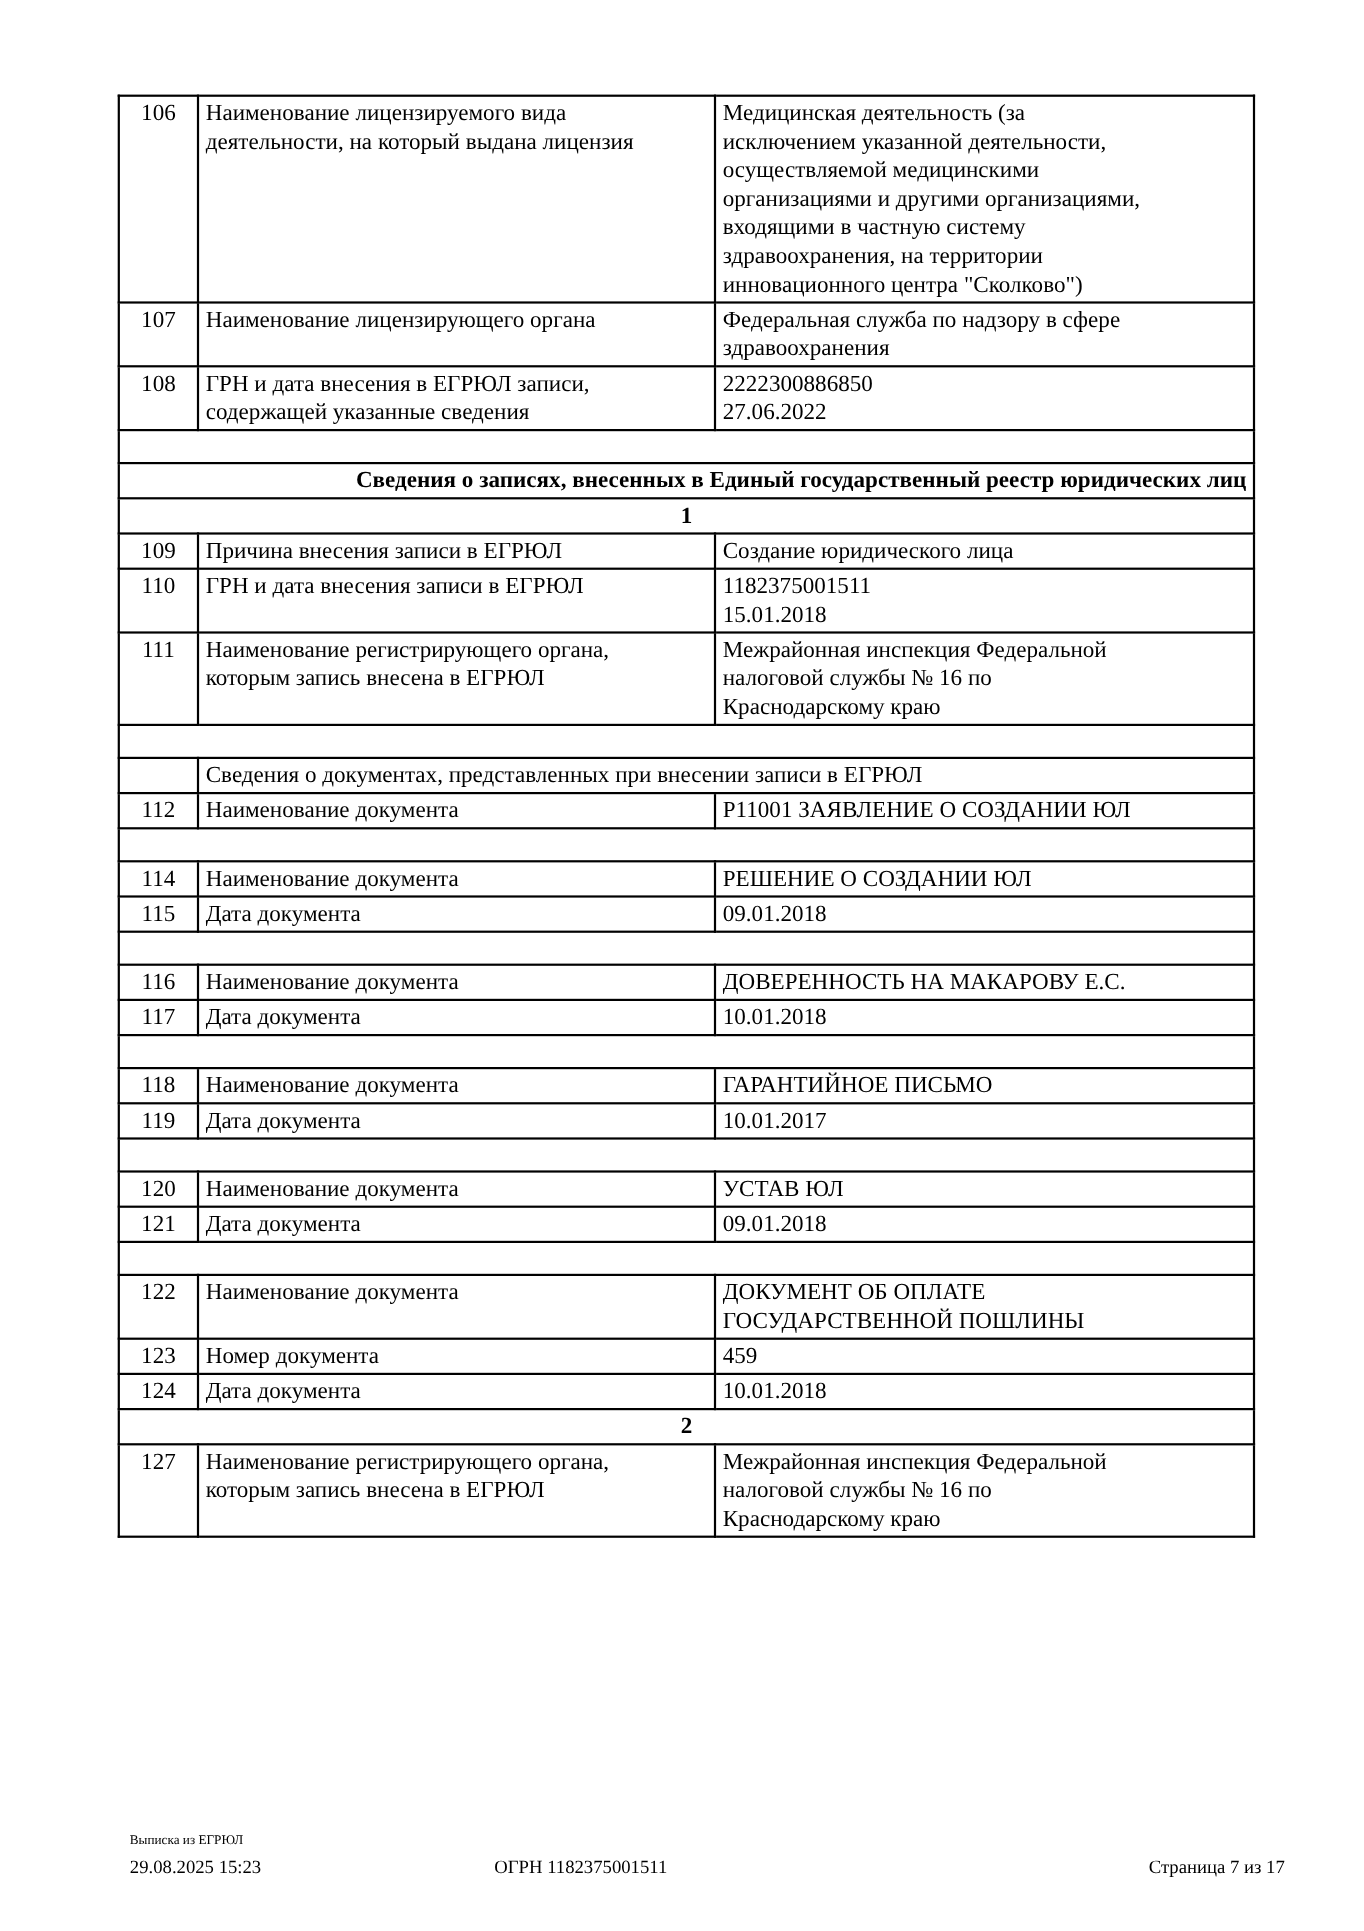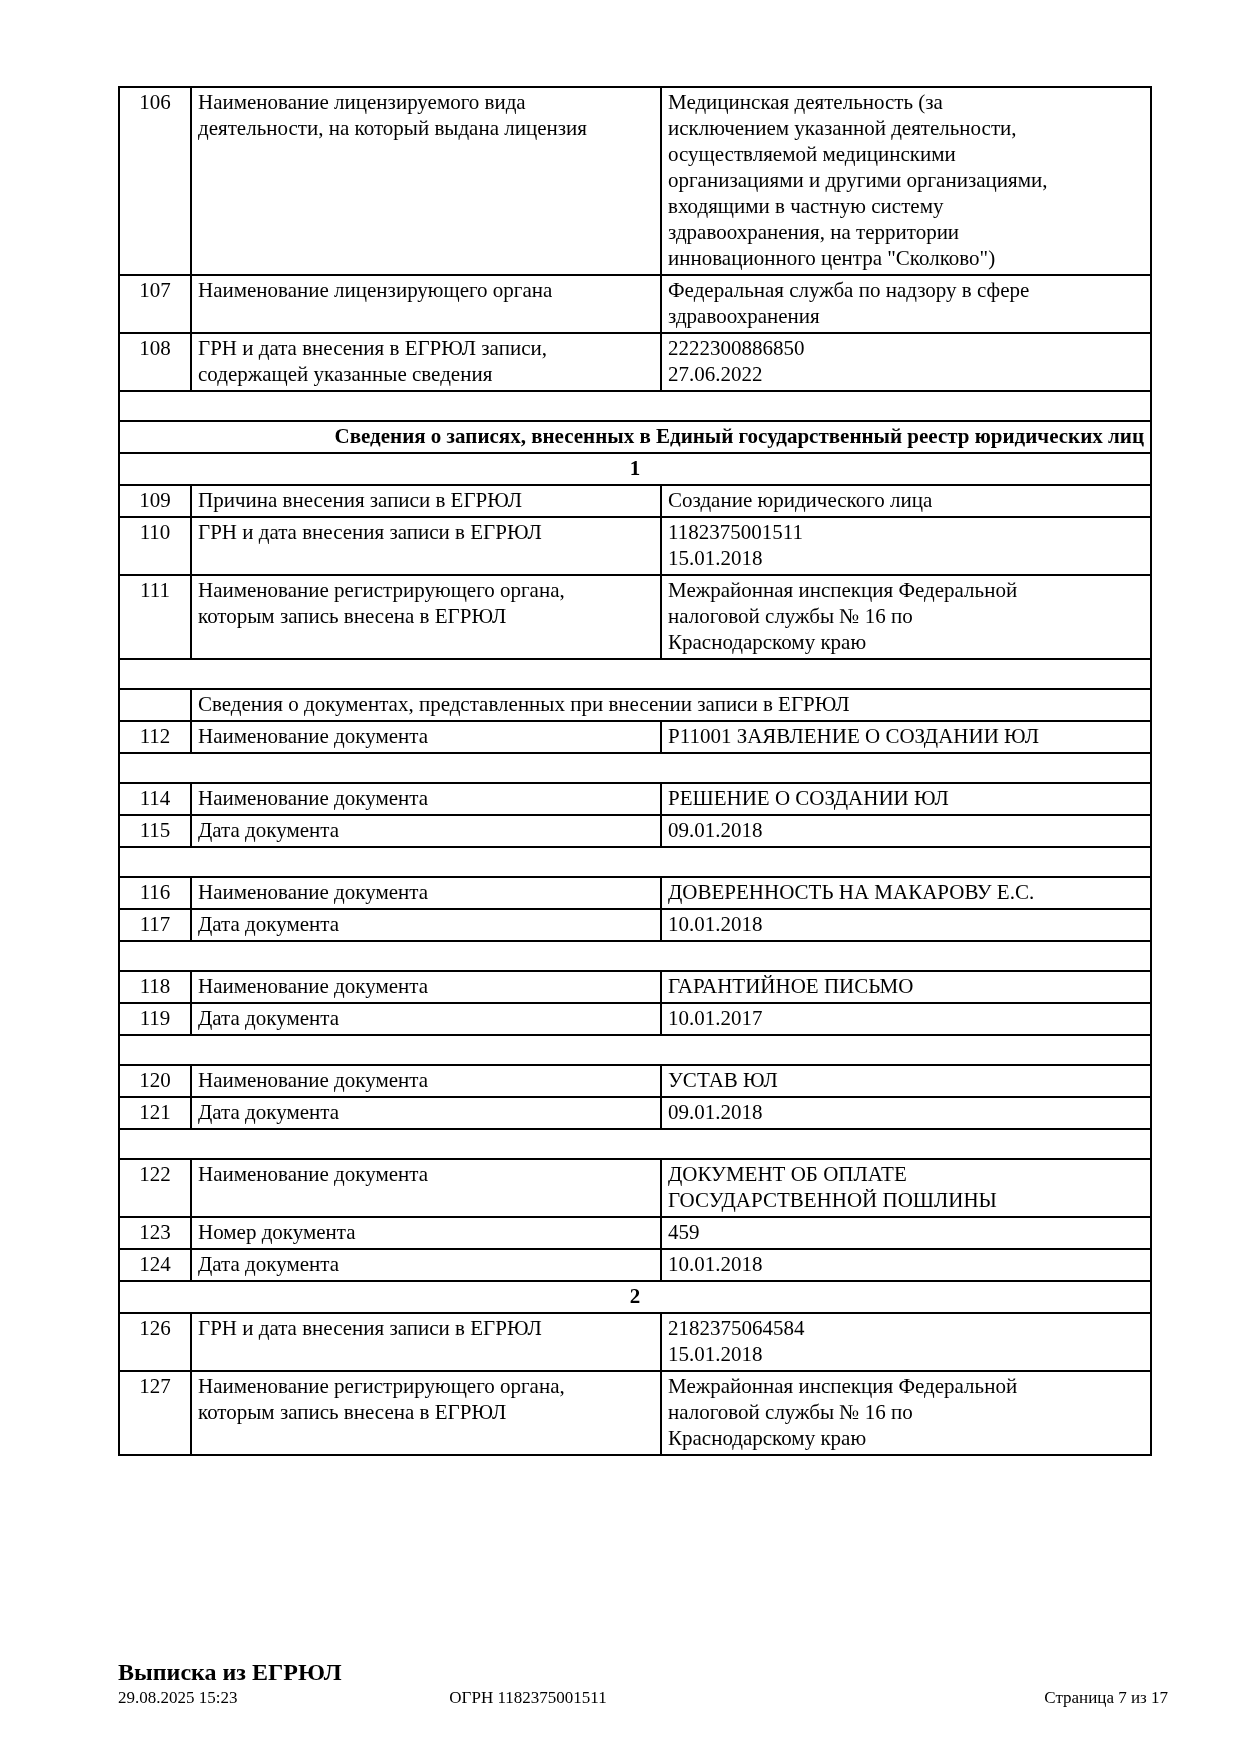--- a/index.html
+++ b/index.html
@@ -8,21 +8,21 @@
     width: 1240px; height: 1755px;
     background: #ffffff;
     color: #000000;
     font-family: "Liberation Serif", "DejaVu Serif", serif;
     position: relative;
     overflow: hidden;
   }
 
   table.doc-table {
     position: absolute;
-    left: 118px; top: 86px;
+    left: 107px; top: 86px;
     width: 1032px;
     border-collapse: collapse;
     table-layout: fixed;
   }
   .doc-table td {
     border: 2px solid #000;
     font-size: 21px;
     line-height: 26px;
     vertical-align: top;
     padding: 1px 6px 3px 6px;
@@ -49,21 +49,21 @@
     position: absolute;
     left: 0; top: 1660px;
     width: 1240px;
     font-size: 17px;
     line-height: 25px;
   }
   .footer .f-left {
     position: absolute;
     left: 118px; top: 0;
   }
-  .footer .f-title { font-weight: bold; font-size: 24px; }
+  .footer .f-title { font-weight: normal; font-size: 12px; }
   .footer .f-center {
     position: absolute;
     left: 0; top: 25px;
     width: 1056px;
     text-align: center;
   }
   .footer .f-right {
     position: absolute;
     right: 72px; top: 25px;
     text-align: right;
@@ -212,26 +212,20 @@
     </tr>
     <tr>
       <td class="c-num">124</td>
       <td class="c-label">Дата документа</td>
       <td class="c-value">10.01.2018</td>
     </tr>
     <tr>
       <td class="c-group" colspan="3">2</td>
     </tr>
     <tr>
-      <td class="c-num">126</td>
-      <td class="c-label">ГРН и дата внесения записи в ЕГРЮЛ</td>
-      <td class="c-value">2182375064584
-15.01.2018</td>
-    </tr>
-    <tr>
       <td class="c-num">127</td>
       <td class="c-label">Наименование регистрирующего органа,
 которым запись внесена в ЕГРЮЛ</td>
       <td class="c-value">Межрайонная инспекция Федеральной
 налоговой службы № 16 по
 Краснодарскому краю</td>
     </tr>
   </tbody>
 </table>
 

